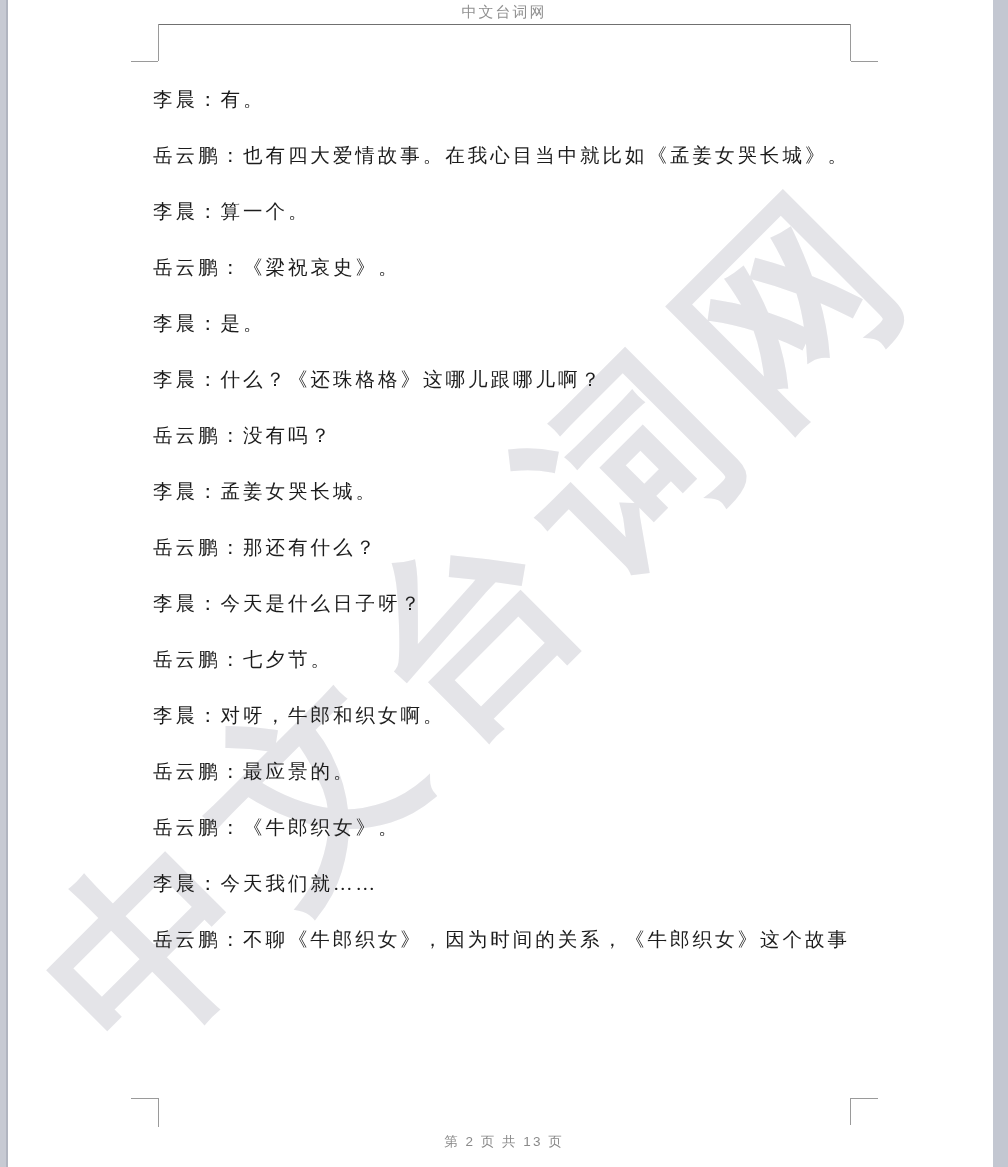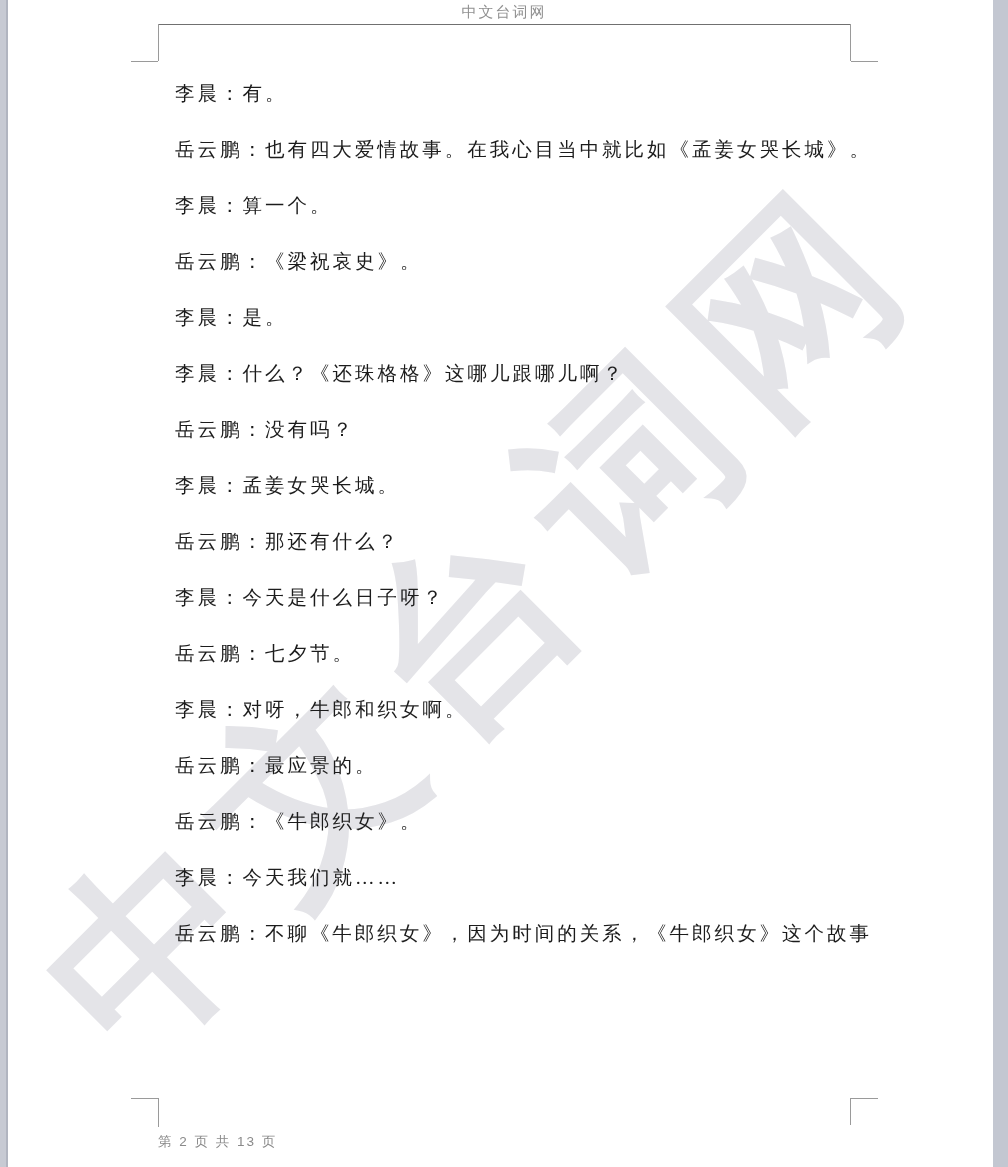--- a/index.html
+++ b/index.html
@@ -33,29 +33,29 @@
   
   .watermark{
     left:480px;top:620px;
     transform:translate(-50%,-50%) rotate(-45deg);
     font-size:200px;font-weight:700;letter-spacing:25px;
     color:#e4e4e8;white-space:nowrap;z-index:0;
     font-family:"Liberation Sans","DejaVu Sans",sans-serif;
     user-select:none;pointer-events:none;
   }
   
-  .dialogue{left:153px;top:84px;width:700px;z-index:1;margin-left:22px;}
+  .dialogue{left:153px;top:90px;width:700px;z-index:1;}
   .dialogue p{
     margin:0 0 36.5px 0;
     font-size:19.5px;line-height:19.5px;
     color:#1c1c1c;letter-spacing:3px;white-space:nowrap;
   }
   
   .footer{
-    left:158px;top:1133px;width:692px;text-align:left;
+    left:158px;top:1133px;width:692px;text-align:center;
     font-size:13.5px;color:#8a8a8a;letter-spacing:2px;
     font-family:"Liberation Sans","DejaVu Sans",sans-serif;
   }
 </style>
 </head>
 <body>
 
 <div class="abs strip-left"></div>
 <div class="abs strip-left-edge"></div>
 <div class="abs strip-right"></div>

